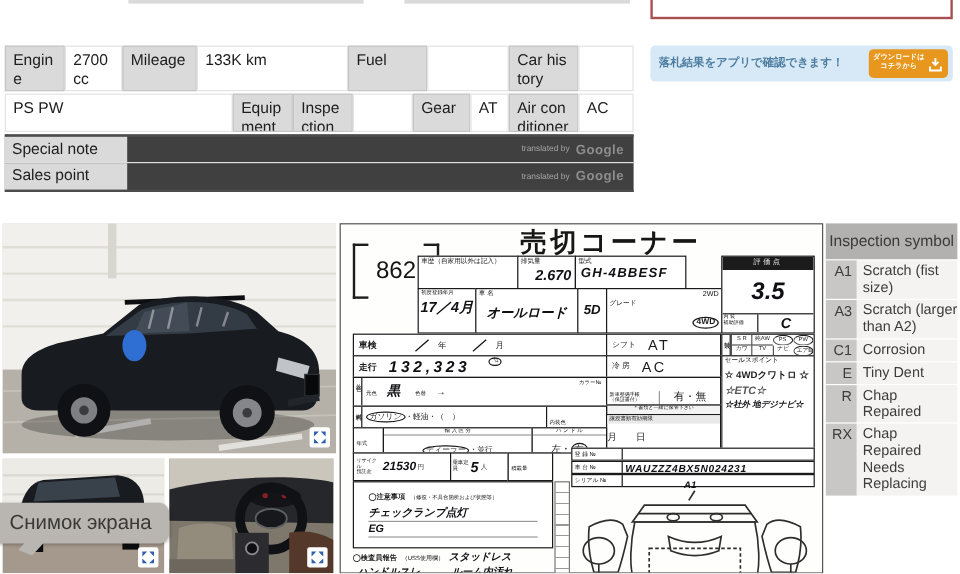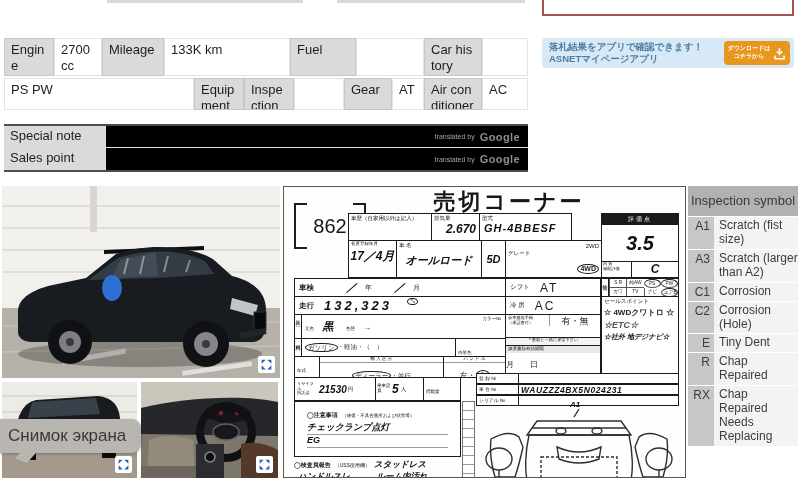--- a/index.html
+++ b/index.html
@@ -9,21 +9,21 @@
   
   .row{position:absolute;display:flex;left:4px;width:524px}
   .c{border:1px solid #cfcfcf;padding:3px 6px;font-size:13px;line-height:1.2;overflow:hidden;word-break:break-all}
   .lab{background:#dadada;border-color:#c6c6c6}
   .val{background:#fff;border-color:#e3e3e3}
   .w50{width:50px}.w48{width:48px}.w62{width:62px}.w126{width:126px}.w66{width:66px}
   .w190{width:190px}.w58{width:58px}.w68{width:68px}.w32{width:32px}.fx{flex:1}
   .sliver{position:absolute;top:0;height:3px;background:#dadada}
 
   
-  .notes{position:absolute;left:4px;top:124px;width:524px;border-top:2px solid #4c4c4c;border-bottom:2px solid #4c4c4c;background:#000000}
+  .notes{position:absolute;left:4px;top:112px;width:524px;border-top:2px solid #4c4c4c;border-bottom:2px solid #4c4c4c;background:#404040}
   .nrow{display:flex;height:22px;border-bottom:1px solid #e0e0e0}
   .nrow:last-child{border-bottom:none}
   .nlab{width:102px;background:#dadada;font-size:13px;padding:2px 6px}
   .nval{flex:1;display:flex;justify-content:flex-end;align-items:center;gap:5px;padding-right:8px}
   .tby{font-size:7px;color:#a5a5a5}
   .goog{font-size:11px;color:#8d8d8d;font-weight:bold;letter-spacing:.4px}
 
   
   .redbox{position:absolute;left:542px;top:-36px;width:252px;height:52px;border:2px solid #a85050;background:#fff}
   .banner{position:absolute;left:542px;top:38px;width:252px;height:30px;background:#d7e8f6;border-radius:4px;display:flex;align-items:center;padding:2px 4px 2px 7px;gap:5px}
@@ -115,21 +115,20 @@
         <span class="goog">Google</span>
       </div>
     </div>
   </div>
 
   <div class="redbox"></div>
 
   <div class="banner">
     <div class="btxt">
       <div>落札結果をアプリで確認できます！</div>
-      <div>ASNETマイページアプリ</div>
     </div>
     <div class="dlbtn">
       <div class="t">
         <div>ダウンロードは</div>
         <div>コチラから</div>
       </div>
       <svg viewBox="0 0 20 20">
         <path d="M10 2v8M6 7l4 4 4-4" stroke="#fff" stroke-width="2.4" fill="none"></path>
         <path d="M3 13v5h14v-5" stroke="#fff" stroke-width="2.4" fill="none"></path>
       </svg>
@@ -330,21 +329,21 @@
       <div class="vert">外色</div>
       <div style="flex:1;position:relative;padding:1px 3px">
         <span class="tl" style="font-size:4.5px">元色</span>
         <span class="hw" style="font-size:11px;margin:0 8px 0 4px">黒</span>
         <span class="tl" style="font-size:4.5px">色替</span>
         <span style="font-size:8px;margin-left:4px">→</span>
         <span class="tl" style="position:absolute;right:4px;top:2px;font-size:4.5px">カラー№</span>
       </div>
     </div>
 
-    <div class="bx" style="left:221px;top:127px;width:96px;height:24px;display:flex;align-items:flex-start">
+    <div class="bx" style="left:221px;top:127px;width:96px;height:24px;display:flex;align-items:flex-end">
       <div style="width:44px;padding:1px 2px;border-right:1px solid #999">
         <div class="tl" style="font-size:4.2px">新車整備手帳</div>
         <div class="tl" style="font-size:4.2px">（保証書付）</div>
       </div>
       <div style="flex:1;text-align:center;font-size:9px">有・無</div>
     </div>
     <div class="bx" style="left:221px;top:150px;width:96px;height:9px;background:#f3f3f3">
       <div class="tl" style="font-size:4.2px;text-align:center">＊書類と一緒に保管下さい</div>
     </div>
 
@@ -461,24 +460,20 @@
     </div>
     <div class="lrow">
       <div class="lcode">A3</div>
       <div class="ldesc">Scratch (larger than A2)</div>
     </div>
     <div class="lrow">
       <div class="lcode">C1</div>
       <div class="ldesc">Corrosion</div>
     </div>
     <div class="lrow">
-      <div class="lcode">C2</div>
-      <div class="ldesc">Corrosion (Hole)</div>
-    </div>
-    <div class="lrow">
       <div class="lcode">E</div>
       <div class="ldesc">Tiny Dent</div>
     </div>
     <div class="lrow">
       <div class="lcode">R</div>
       <div class="ldesc">Chap Repaired</div>
     </div>
     <div class="lrow">
       <div class="lcode">RX</div>
       <div class="ldesc">Chap Repaired Needs Replacing</div>

